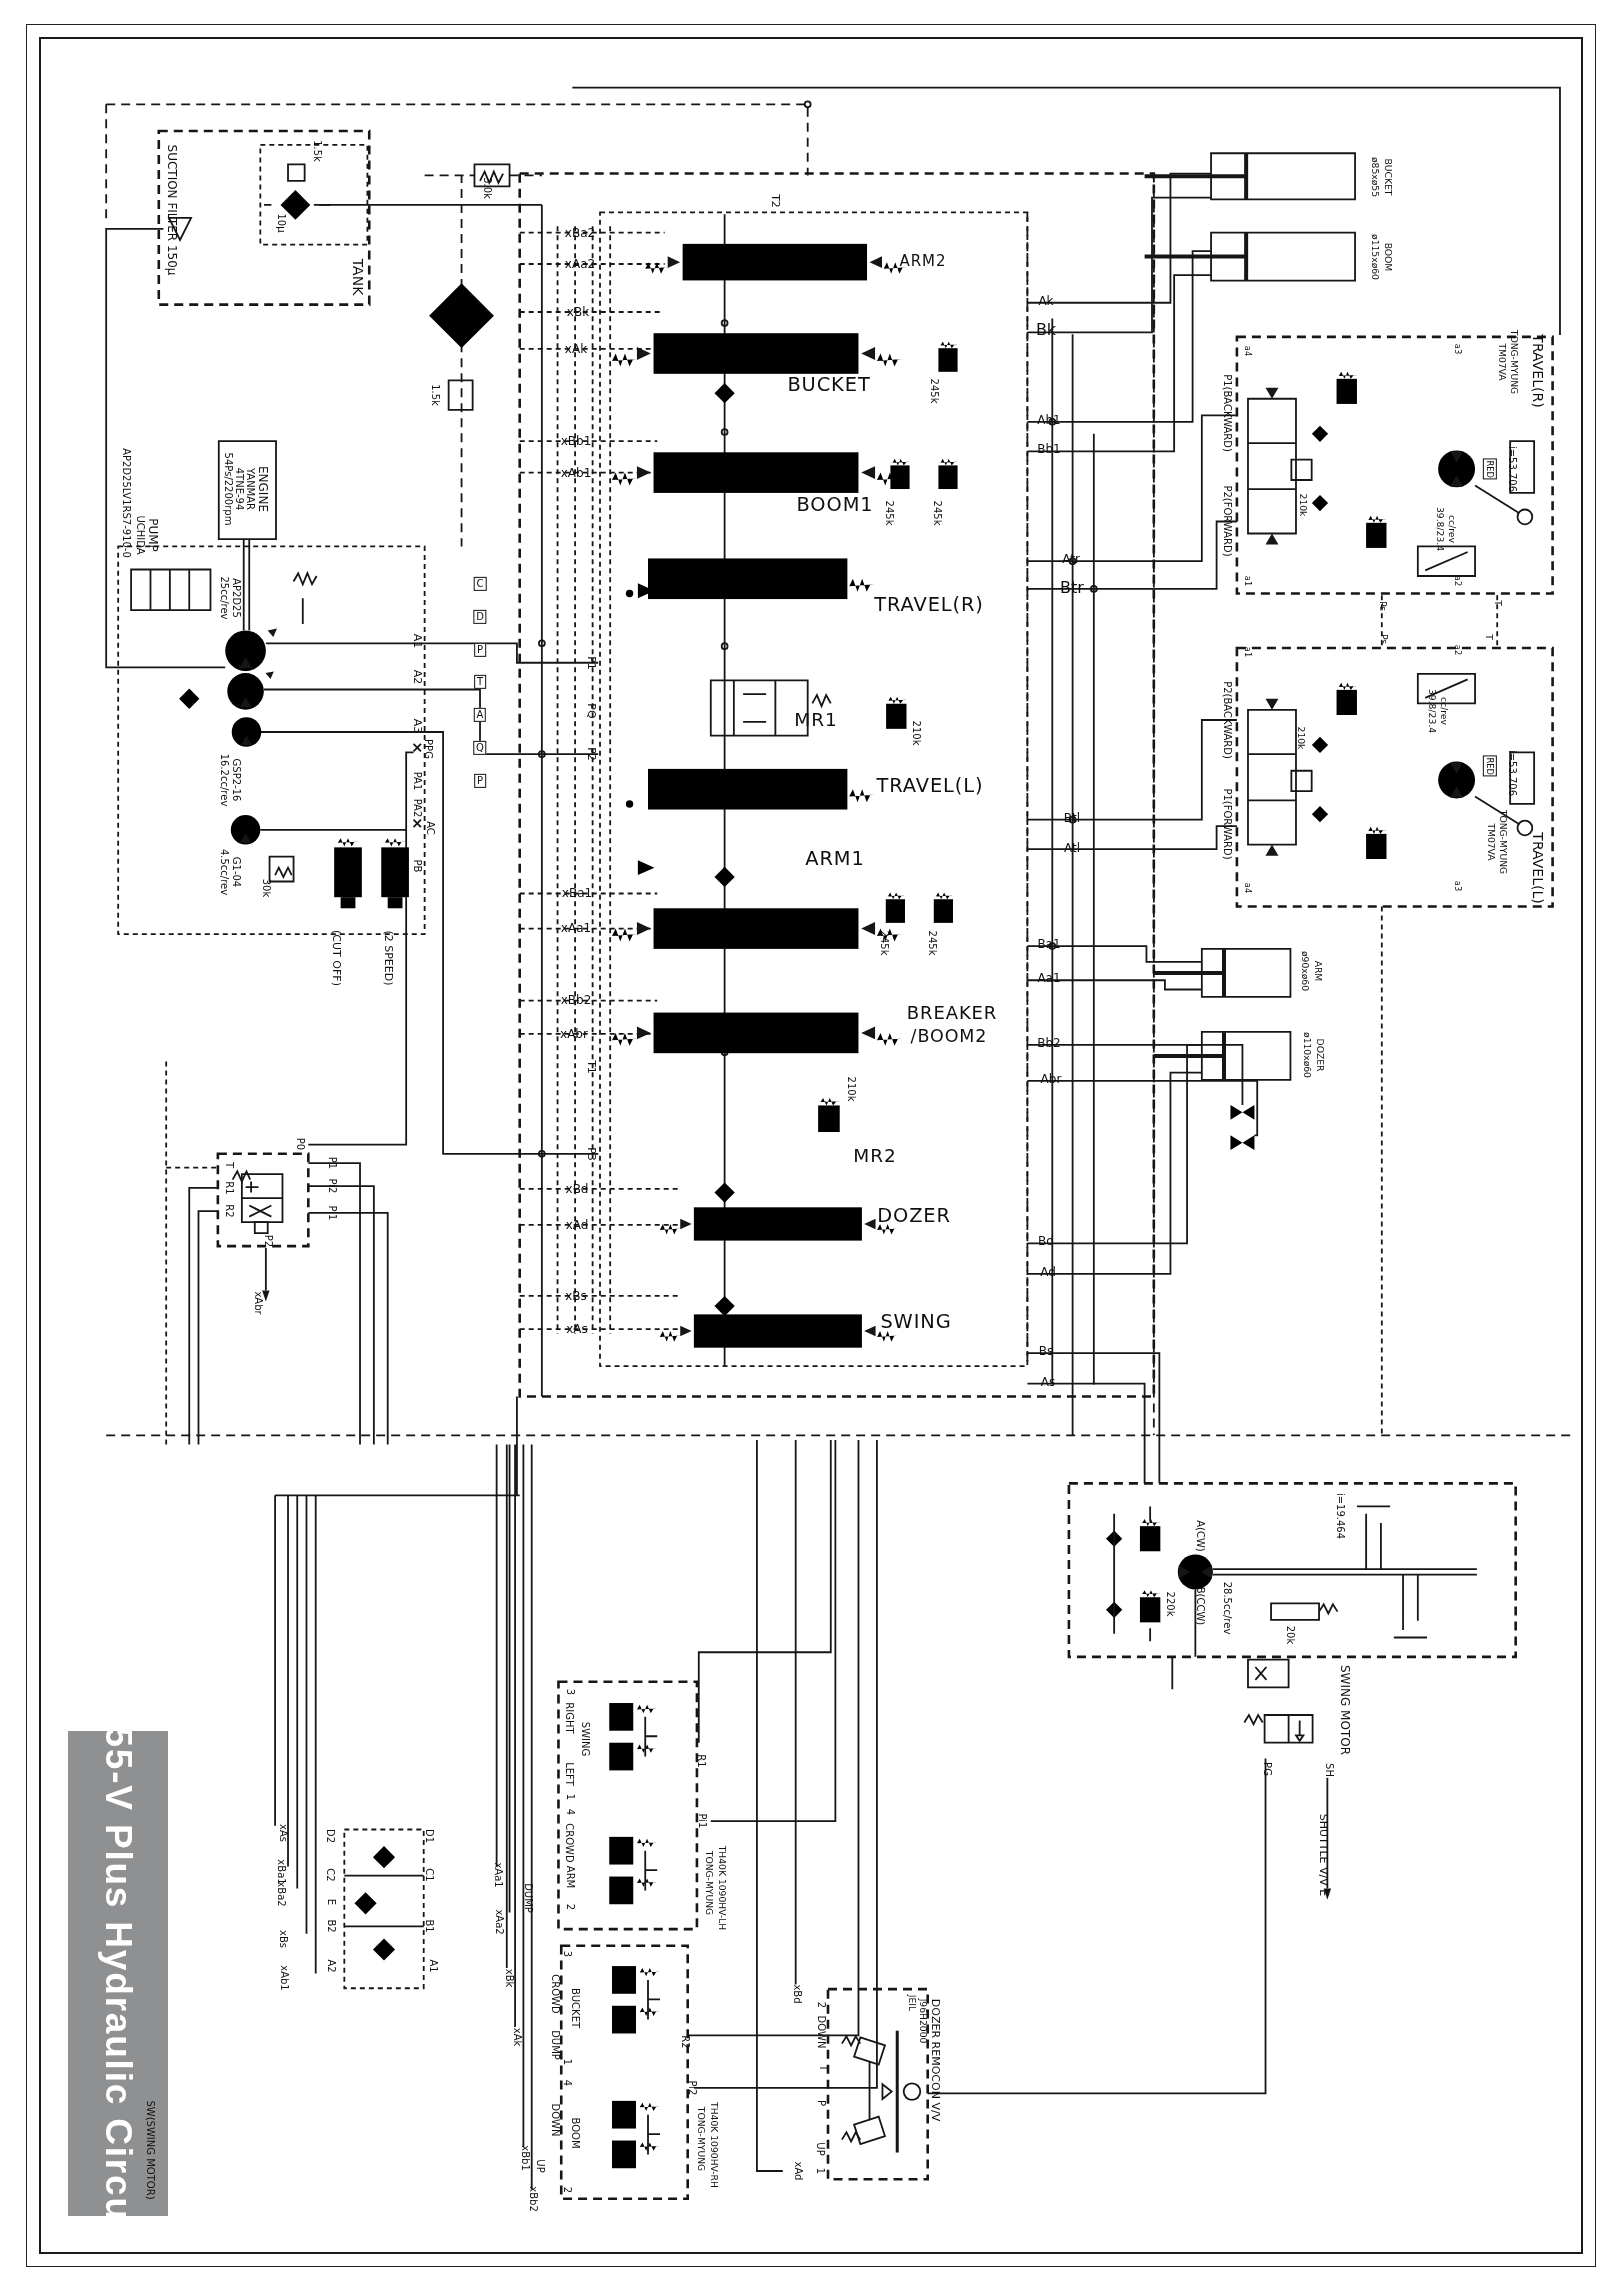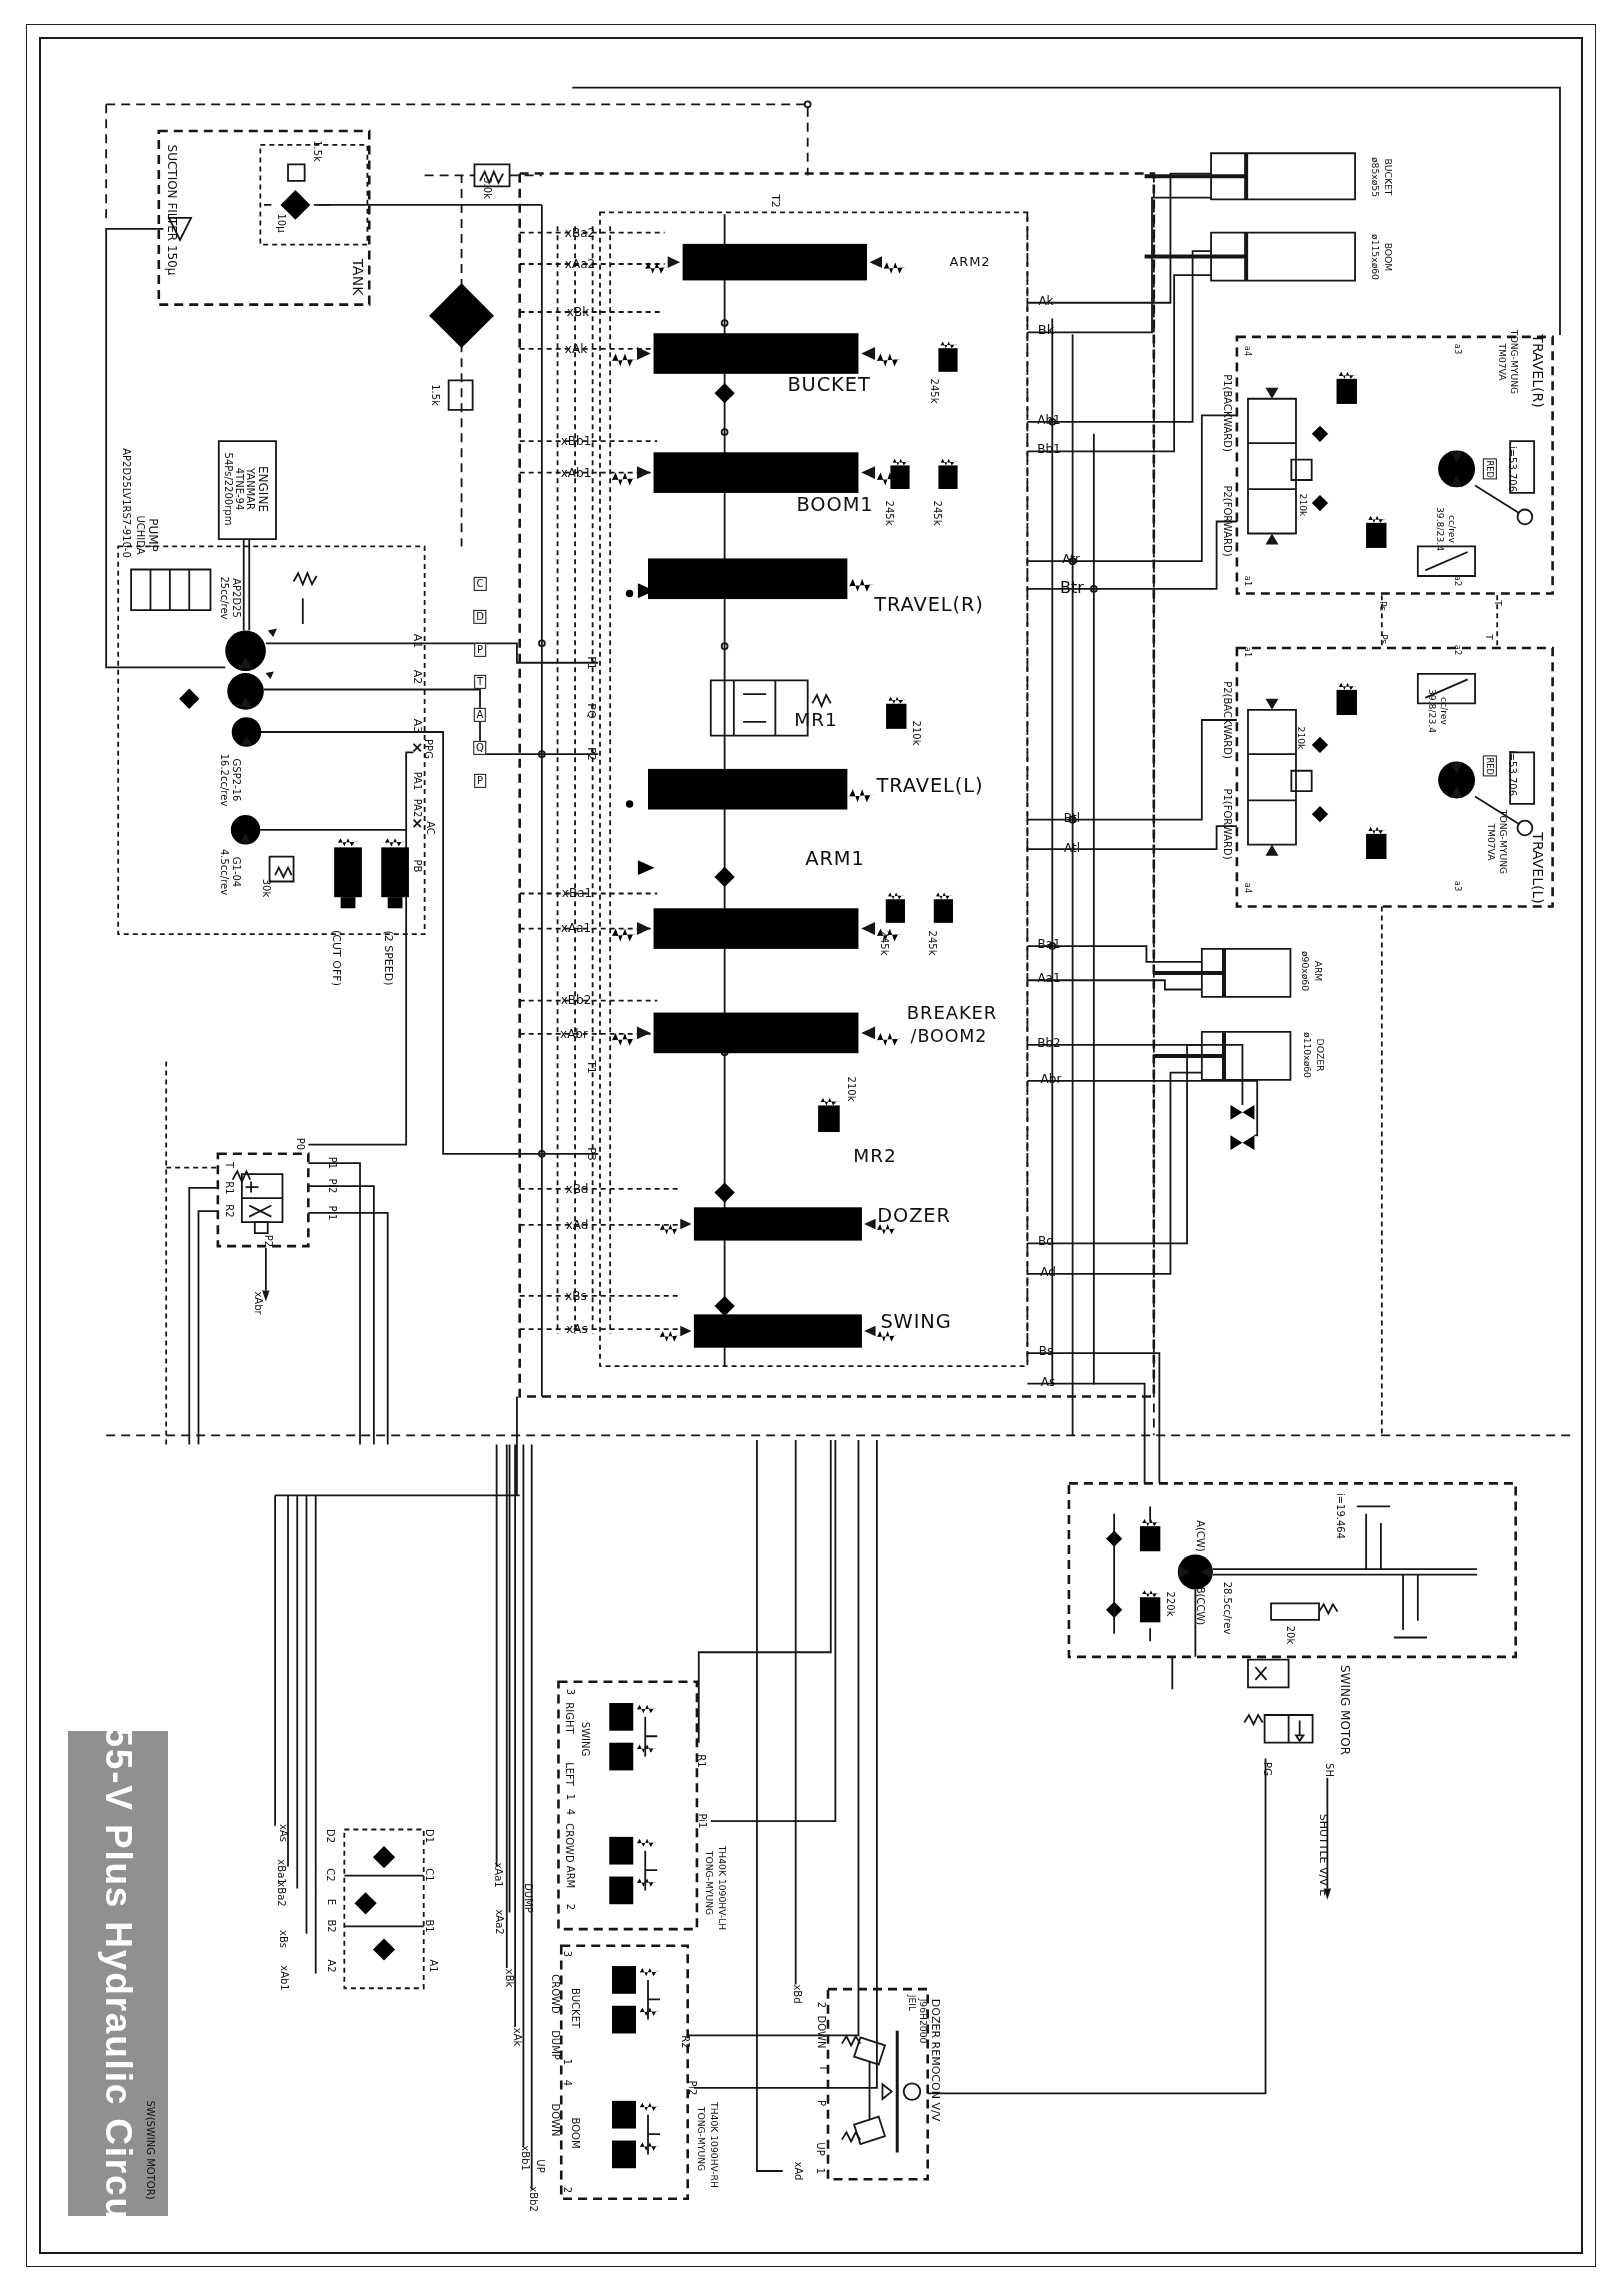--- a/index.html
+++ b/index.html
@@ -464,41 +464,41 @@
       <span class="lbl h" style="left: 577px; top: 893px; font-size: 12px;">xBa1</span>
       <span class="lbl h" style="left: 576px; top: 928px; font-size: 12px;">xAa1</span>
       <span class="lbl h" style="left: 576px; top: 1000px; font-size: 12px;">xBb2</span>
       <span class="lbl h" style="left: 574px; top: 1034px; font-size: 12px;">xAbr</span>
       <span class="lbl v" style="left: 591px; top: 1067px; font-size: 11px;">T1</span>
       <span class="lbl v" style="left: 591px; top: 1154px; font-size: 11px;">P3</span>
       <span class="lbl h" style="left: 577px; top: 1189px; font-size: 12px;">xBd</span>
       <span class="lbl h" style="left: 577px; top: 1225px; font-size: 12px;">xAd</span>
       <span class="lbl h" style="left: 576px; top: 1296px; font-size: 12px;">xBs</span>
       <span class="lbl h" style="left: 577px; top: 1329px; font-size: 12px;">xAs</span>
-      <span class="lbl h sec" style="left: 923px; top: 262px; font-size: 13px; margin-left: 47px;">ARM2</span>
+      <span class="lbl h sec" style="left: 923px; top: 262px; font-size: 15px;">ARM2</span>
       <span class="lbl h sec" style="left: 829px; top: 385px; font-size: 19.4px;">BUCKET</span>
       <span class="lbl h sec" style="left: 835px; top: 505px; font-size: 19.4px;">BOOM1</span>
       <span class="lbl h sec" style="left: 929px; top: 605px; font-size: 19.4px;">TRAVEL(R)</span>
       <span class="lbl h sec" style="left: 816px; top: 720px; font-size: 18.5px;">MR1</span>
       <span class="lbl h sec" style="left: 930px; top: 786px; font-size: 19.4px;">TRAVEL(L)</span>
       <span class="lbl h sec" style="left: 835px; top: 859px; font-size: 19.4px;">ARM1</span>
       <span class="lbl h sec" style="left: 952px; top: 1013px; font-size: 18px;">BREAKER</span>
       <span class="lbl h sec" style="left: 949px; top: 1036px; font-size: 17.5px;">/BOOM2</span>
       <span class="lbl h sec" style="left: 875px; top: 1156px; font-size: 18.5px;">MR2</span>
       <span class="lbl h sec" style="left: 914px; top: 1216px; font-size: 19.4px;">DOZER</span>
       <span class="lbl h sec" style="left: 916px; top: 1322px; font-size: 19.4px;">SWING</span>
       <span class="lbl v" style="left: 934px; top: 391px; font-size: 10px;">245k</span>
       <span class="lbl v" style="left: 889px; top: 513px; font-size: 10px;">245k</span>
       <span class="lbl v" style="left: 937px; top: 513px; font-size: 10px;">245k</span>
       <span class="lbl v" style="left: 916px; top: 733px; font-size: 10px;">210k</span>
       <span class="lbl v" style="left: 884px; top: 943px; font-size: 10px;">245k</span>
       <span class="lbl v" style="left: 932px; top: 943px; font-size: 10px;">245k</span>
       <span class="lbl v" style="left: 851px; top: 1089px; font-size: 10px;">210k</span>
       <span class="lbl h" style="left: 1046px; top: 301px; font-size: 12px;">Ak</span>
-      <span class="lbl h" style="left: 1046px; top: 330px; font-size: 13px;">Bk</span>
+      <span class="lbl h" style="left: 1046px; top: 330px; font-size: 16px;">Bk</span>
       <span class="lbl h" style="left: 1049px; top: 420px; font-size: 12px;">Ab1</span>
       <span class="lbl h" style="left: 1049px; top: 449px; font-size: 12px;">Bb1</span>
       <span class="lbl h" style="left: 1071px; top: 559px; font-size: 12px;">Atr</span>
       <span class="lbl h" style="left: 1072px; top: 588px; font-size: 16px;">Btr</span>
       <span class="lbl h" style="left: 1072px; top: 818px; font-size: 12px;">Btl</span>
       <span class="lbl h" style="left: 1072px; top: 848px; font-size: 12px;">Atl</span>
       <span class="lbl h" style="left: 1049px; top: 944px; font-size: 12px;">Ba1</span>
       <span class="lbl h" style="left: 1049px; top: 978px; font-size: 12px;">Aa1</span>
       <span class="lbl h" style="left: 1049px; top: 1043px; font-size: 12px;">Bb2</span>
       <span class="lbl h" style="left: 1051px; top: 1079px; font-size: 12px;">Abr</span>

